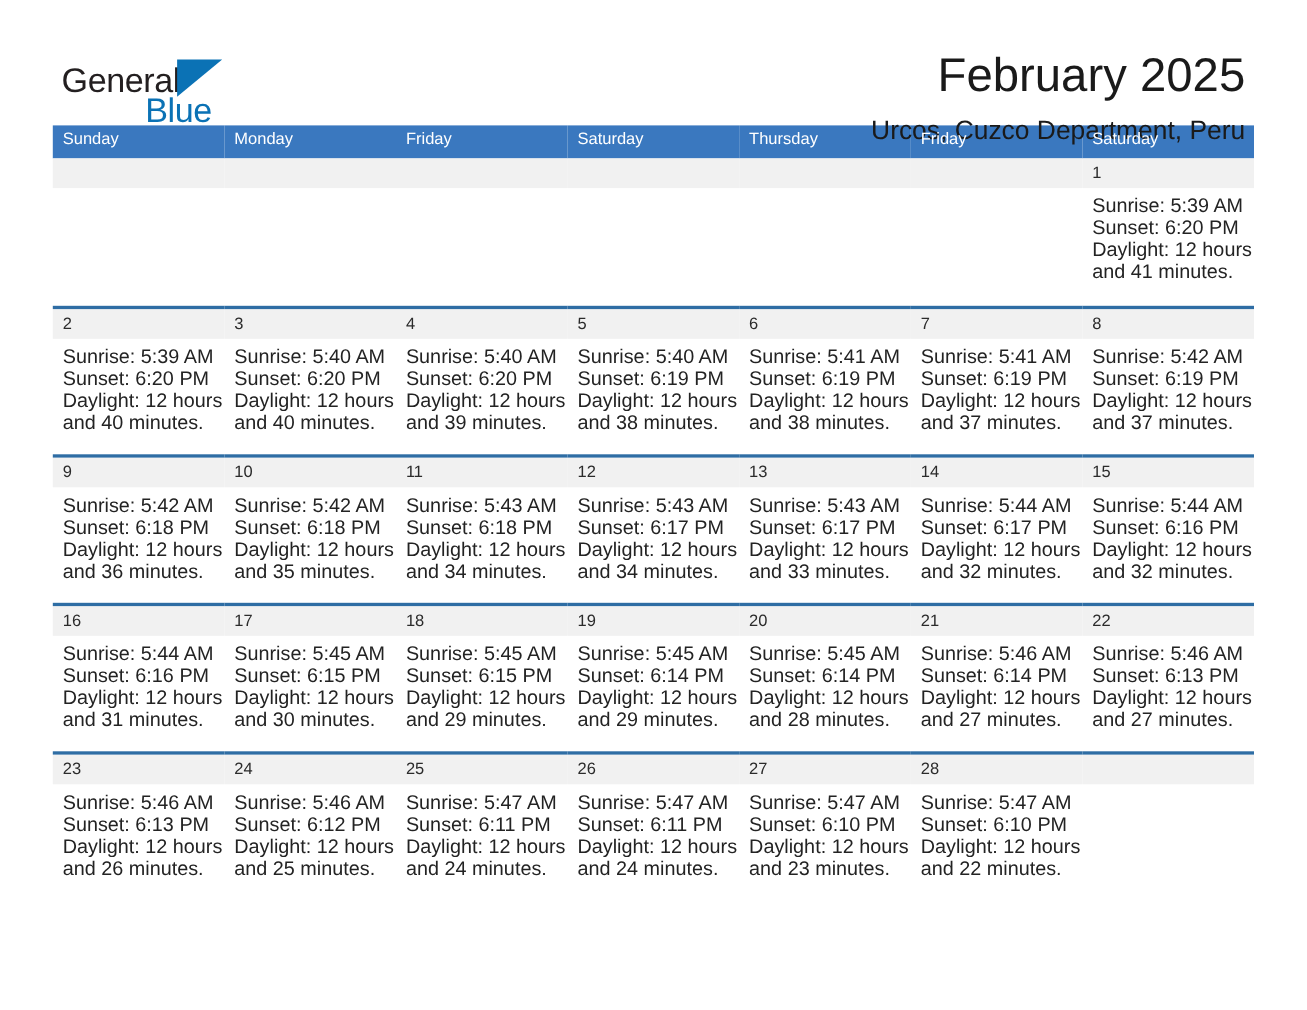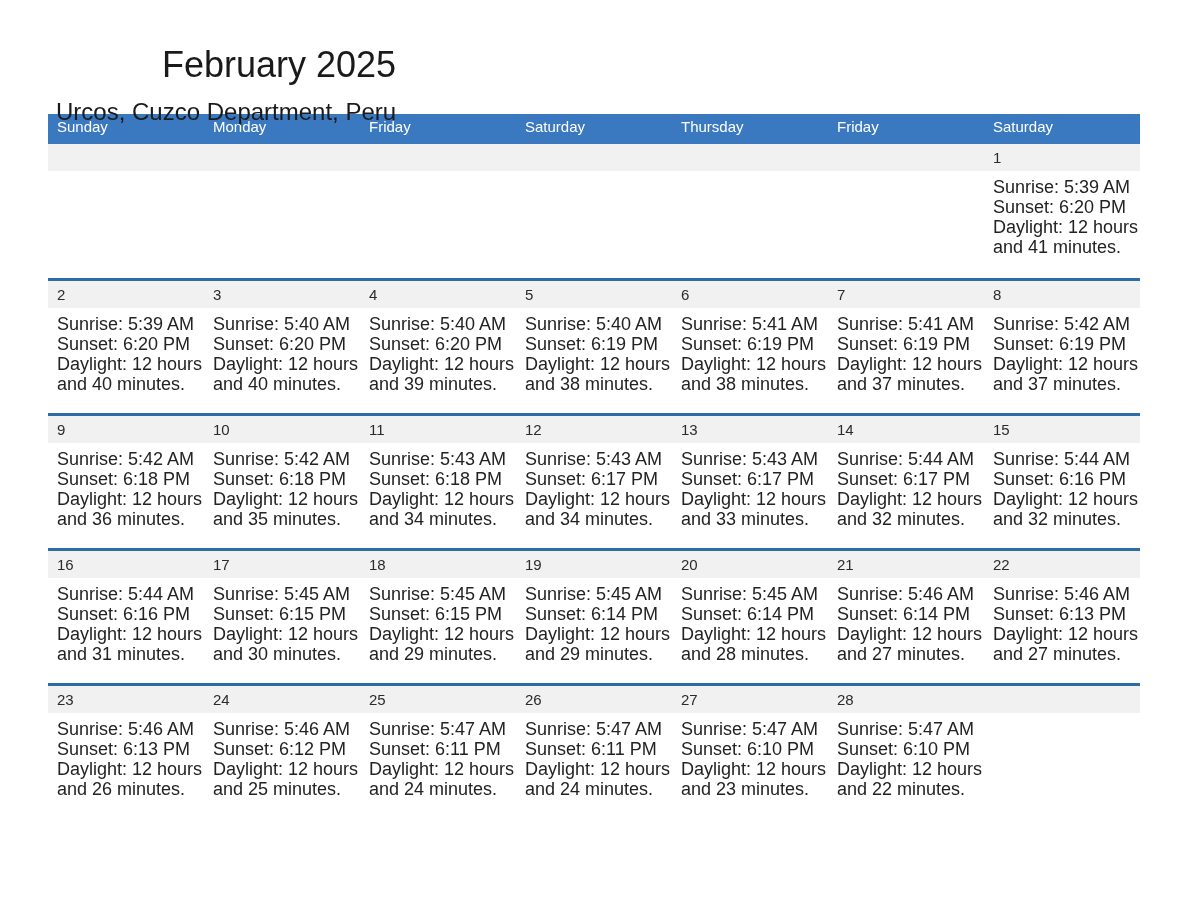--- a/index.html
+++ b/index.html
@@ -54,21 +54,21 @@
     font-size: 31px;
     color: #0b72b5;
     margin-left: 76px;
     margin-top: -4px;
     display: block;
     line-height: 1.05;
     letter-spacing: -0.4px;
   }
   .titleblock { text-align: right; padding-top: 2px; }
   .month-title {
-    font-size: 36px;
+    font-size: 43px;
     color: #1a1a1a;
     font-weight: normal;
     letter-spacing: 0px;
     line-height: 1.08;
   }
   .location {
     font-size: 24px;
     color: #1a1a1a;
     margin-top: 14px;
     line-height: 1.1;
@@ -116,20 +116,27 @@
   .cellbody div { white-space: nowrap; }
   td.blank .daynum { background: #f1f1f1; }
 </style>
 </head>
 <body>
 
 <div class="page">
 
   <div class="header">
 
+    <div class="brand">
+      <div class="brand-row1">
+        <span class="brand-general">General</span>
+        <span class="brand-triangle"></span>
+      </div>
+      <span class="brand-blue">Blue</span>
+    </div>
 
     <div class="titleblock">
       <div class="month-title">February 2025</div>
       <div class="location">Urcos, Cuzco Department, Peru</div>
     </div>
 
   </div>
 
   <table class="calendar">
     <thead>

